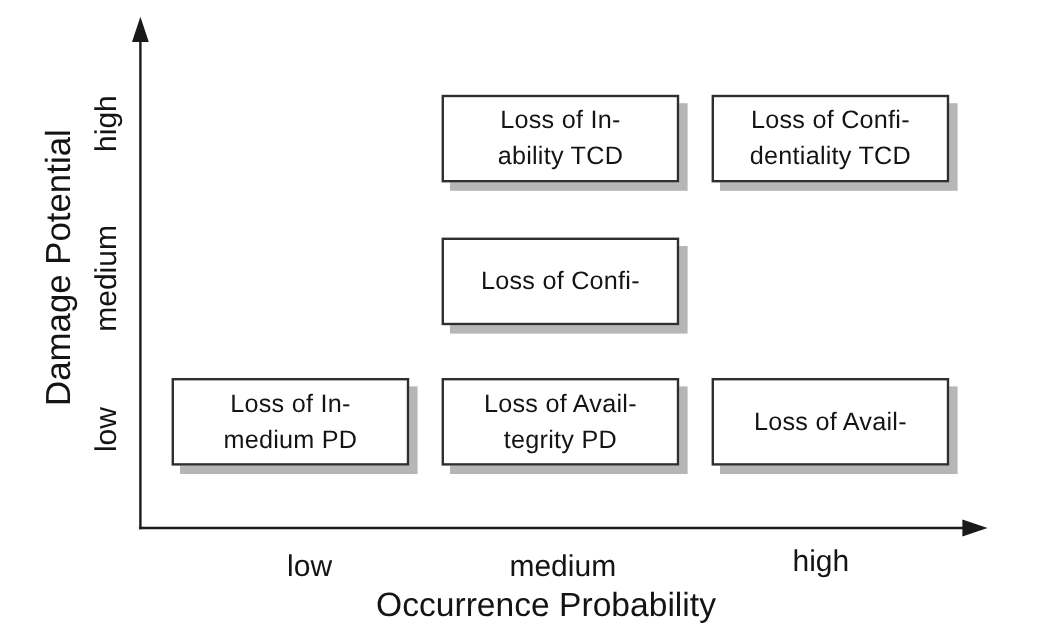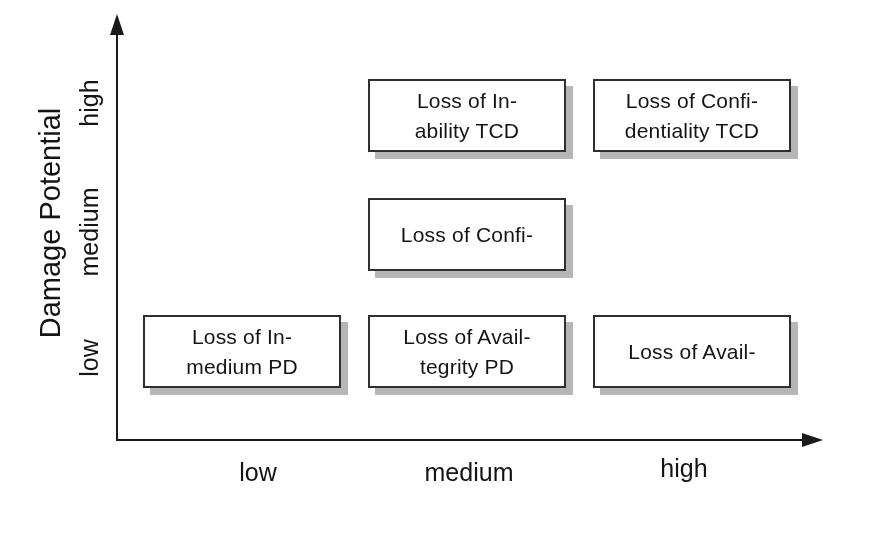--- a/index.html
+++ b/index.html
@@ -121,20 +121,21 @@
   </div>
 
   <div class="risk-box pos-low-high">
     <span>Loss of Avail-</span>
   </div>
 
   <div class="xtick xtick-low">low</div>
   <div class="xtick xtick-medium">medium</div>
   <div class="xtick xtick-high">high</div>
 
+  <div class="x-axis-label">Occurrence Probability</div>
 
   <div class="ytick ytick-low">low</div>
   <div class="ytick ytick-medium">medium</div>
   <div class="ytick ytick-high">high</div>
 
   <div class="y-axis-label">Damage Potential</div>
 
 </div>
 
 </body></html>

